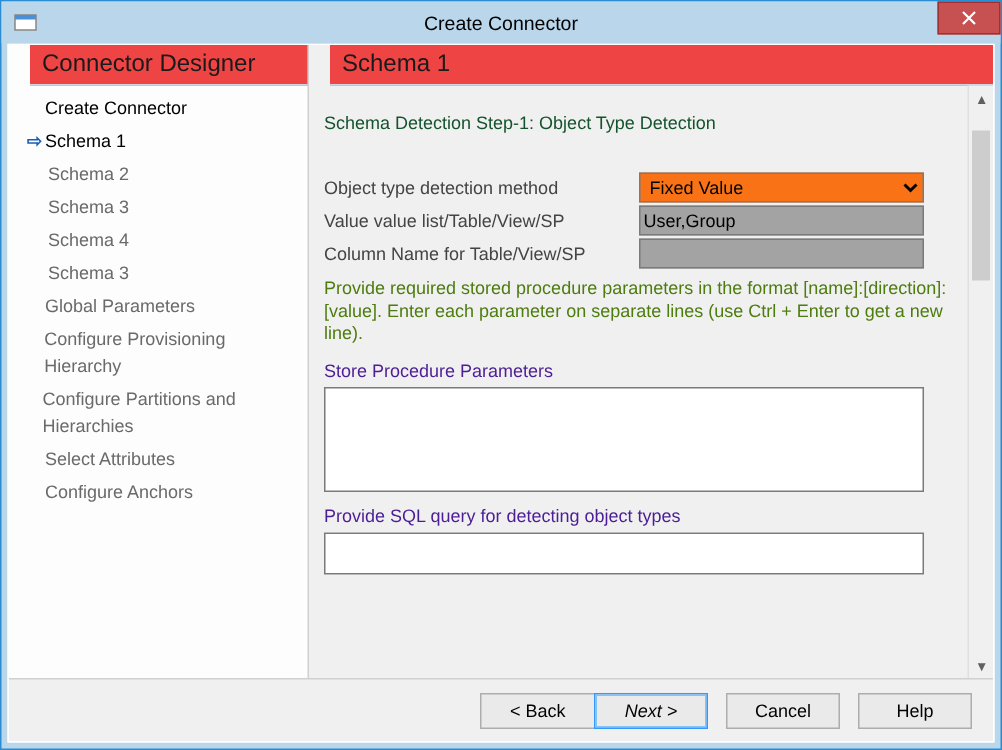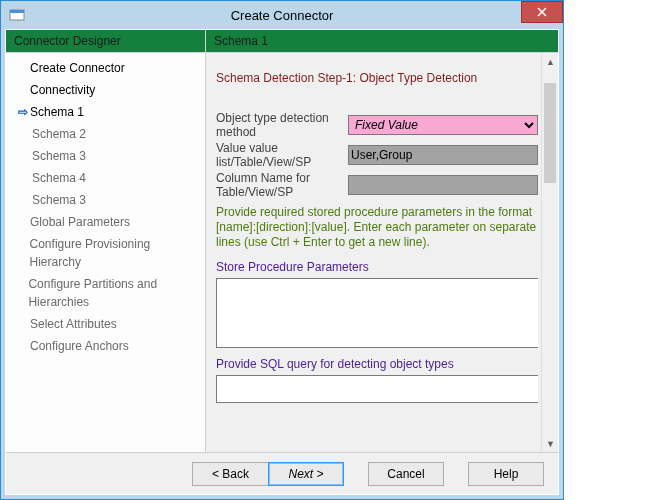--- a/index.html
+++ b/index.html
@@ -6,21 +6,21 @@
   html, body { margin: 0; padding: 0; }
   body {
     font-family: "Segoe UI", Tahoma, sans-serif;
     font-size: 12px;
     background: #fff;
     width: 668px;
     height: 500px;
     overflow: hidden;
   }
   .window {
-    width: 564px;
+    width: 668px;
     height: 500px;
     border: 1px solid #2a8dd4;
     background: #b9d6ea;
     position: relative;
     display: flex;
     flex-direction: column;
   }
   .titlebar {
     height: 28px;
     background: #b9d6ea;
@@ -68,25 +68,26 @@
     min-height: 0;
   }
   .sidebar {
     width: 200px;
     background: #fdfdfd;
     border-right: 1px solid #d0d0d0;
     display: flex;
     flex-direction: column;
   }
   .sidebar-header, .panel-header {
-    background: #15803d;
+    background: #ef4444;
     border-bottom: 1px solid #cdd6e0;
     padding: 4px 8px;
-    font-size: 12px;
+    font-size: 16px;
     color: #1a1a1a;
+    margin-left: 14px;
   }
   .sidebar-list {
     padding: 4px 0;
   }
   .nav-item {
     display: flex;
     align-items: center;
     padding: 2px 6px 2px 10px;
     color: #6a6a6a;
     cursor: pointer;
@@ -138,42 +139,42 @@
   .sb-btn.bot { position: absolute; bottom:0; }
   .sb-thumb {
     position: absolute;
     left: 2px; right: 2px;
     top: 30px; height: 100px;
     background: #cdcdcd;
   }
 
   .step-title {
     padding: 14px 0 8px 0;
-    color: #7f1d1d;
+    color: #14532d;
   }
   .form-row {
     display: flex;
     align-items: center;
     margin: 2px 0;
   }
   .form-label {
     width: 210px;
     color: #444;
   }
   .form-ctl { flex: 1; }
   select.form-select, input.form-input {
     width: 190px;
     font-family: inherit;
     font-size: 12px;
     border: 1px solid #7a7a7a;
     background: #a3a3a3;
     padding: 1px 2px;
     height: 20px;
   }
-  select.form-select { background: #f9a8d4; font-style: italic; }
+  select.form-select { background: #f97316; }
   .hint {
     color: #4d7c0f;
     margin: 6px 0 10px 0;
     line-height: 1.25;
   }
   .section-label {
     color: #4c1d95;
     margin: 6px 0 4px 0;
   }
   textarea.bigbox {
@@ -199,21 +200,21 @@
   .group-title { margin-top: 18px; }
 
   .footer {
     border-top: 1px solid #d0d0d0;
     background: #f0f0f0;
     height: 42px;
     display: flex;
     align-items: center;
     justify-content: flex-end;
     padding: 0 14px;
-    gap: 24px;
+    gap: 12px;
   }
   .btn {
     min-width: 76px;
     height: 24px;
     background: #eaeaea;
     border: 1px solid #adadad;
     font-family: inherit;
     font-size: 12px;
     cursor: pointer;
     padding: 0 10px;
@@ -247,24 +248,20 @@
 
   <div class="client">
     <div class="content-row">
       <div class="sidebar">
         <div class="sidebar-header">Connector Designer</div>
         <div class="sidebar-list">
           <div class="nav-item done">
               <span class="arrow"></span>
               <span>Create Connector</span>
             </div>
-          <div class="nav-item done">
-              <span class="arrow"></span>
-              <span>Connectivity</span>
-            </div>
           <div class="nav-item active">
               <span class="arrow">⇨</span>
               <span>Schema 1</span>
             </div>
           <div class="nav-item level2">
               <span>Schema 2</span>
             </div>
           <div class="nav-item level2">
               <span>Schema 3</span>
             </div>

